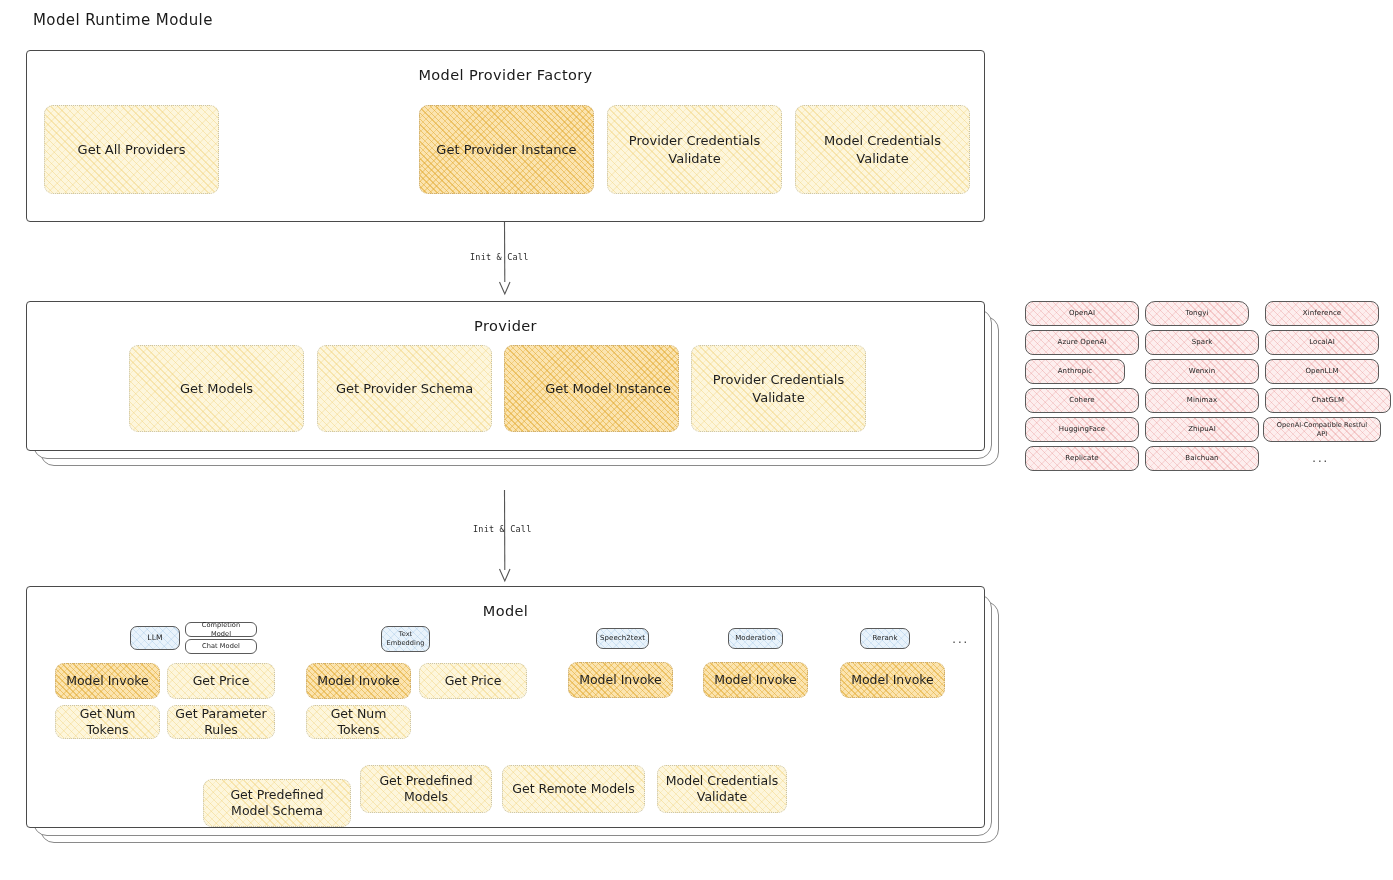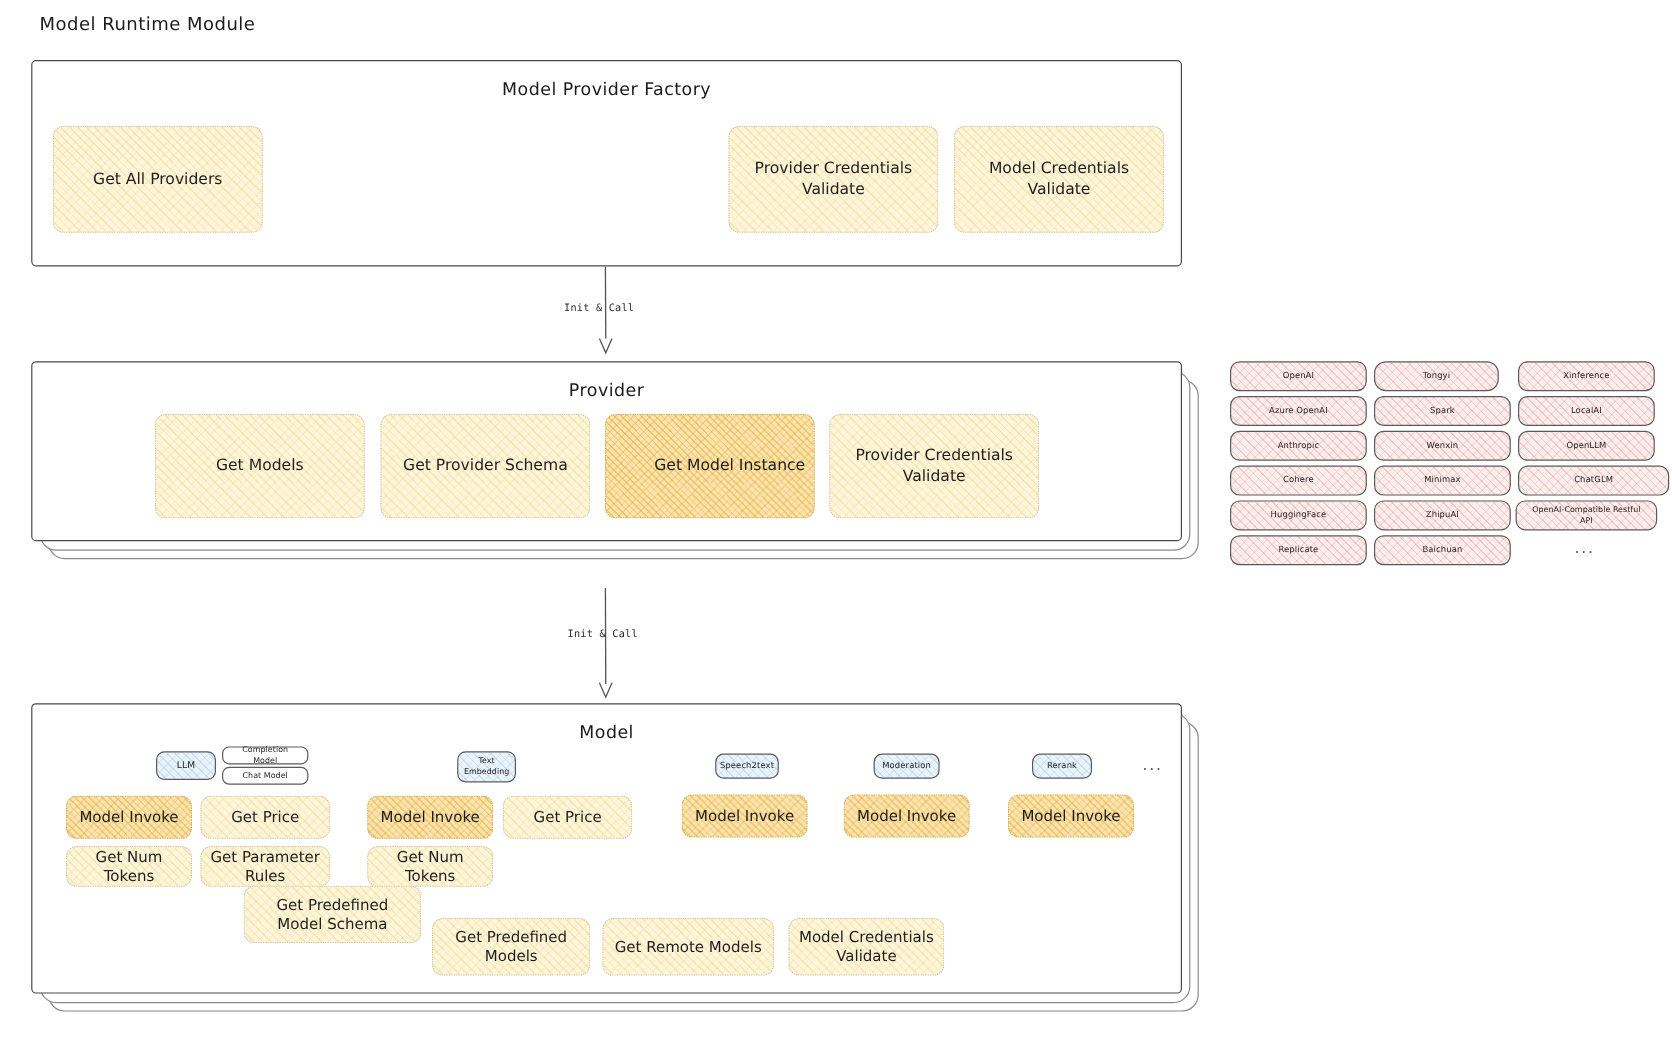--- a/index.html
+++ b/index.html
@@ -138,20 +138,23 @@
 
   <div class="page-title">Model Runtime Module</div>
 
   <div class="panel panel-main" style="left:26px; top:50px; width:959px; height:172px;">
     <div class="panel-title">Model Provider Factory</div>
   </div>
 
   <div class="box fill-cream t13" style="left:44px; top:105px; width:175px; height:89px;">
     <span>Get All Providers</span>
   </div>
+  <div class="box fill-amber t13" style="left:419px; top:105px; width:175px; height:89px;">
+    <span>Get Provider Instance</span>
+  </div>
   <div class="box fill-cream t13" style="left:607px; top:105px; width:175px; height:89px;">
     <span>Provider Credentials Validate</span>
   </div>
   <div class="box fill-cream t13" style="left:795px; top:105px; width:175px; height:89px;">
     <span>Model Credentials Validate</span>
   </div>
 
   <svg class="arrow-wrap" style="left:485px; top:222px;" width="40" height="78" viewBox="0 0 40 78">
     <path d="M19.5 0 L19.8 60" stroke="#555" stroke-width="1.1" fill="none"></path>
     <path d="M14.5 60 L19.8 72 L25 60" stroke="#555" stroke-width="1.1" fill="none"></path>
@@ -176,21 +179,21 @@
   <div class="box fill-cream t13" style="left:691px; top:345px; width:175px; height:87px;">
     <span>Provider Credentials Validate</span>
   </div>
 
   <div class="box fill-rose t7" style="left:1025px; top:301px; width:114px; height:25px;">
       <span>OpenAI</span>
     </div>
   <div class="box fill-rose t7" style="left:1025px; top:330px; width:114px; height:25px;">
       <span>Azure OpenAI</span>
     </div>
-  <div class="box fill-rose t7" style="left:1025px; top:359px; width:114px; height:25px;">
+  <div class="box fill-rose t7" style="left:1025px; top:359px; width:100px; height:25px;">
       <span>Anthropic</span>
     </div>
   <div class="box fill-rose t7" style="left:1025px; top:388px; width:114px; height:25px;">
       <span>Cohere</span>
     </div>
   <div class="box fill-rose t7" style="left:1025px; top:417px; width:114px; height:25px;">
       <span>HuggingFace</span>
     </div>
   <div class="box fill-rose t7" style="left:1025px; top:446px; width:114px; height:25px;">
       <span>Replicate</span>
@@ -296,21 +299,21 @@
 
   <div class="box fill-blue t7" style="left:860px; top:628px; width:50px; height:21px;">
     <span>Rerank</span>
   </div>
   <div class="box fill-amber t12" style="left:840px; top:662px; width:105px; height:36px;">
     <span>Model Invoke</span>
   </div>
 
   <div class="ellipsis" style="left:952px; top:631px;">...</div>
 
-  <div class="box fill-cream t12" style="left:203px; top:738px; width:148px; height:48px;">
+  <div class="box fill-cream t12" style="left:203px; top:779px; width:148px; height:48px;">
     <span>Get Predefined Model Schema</span>
   </div>
   <div class="box fill-cream t12" style="left:360px; top:765px; width:132px; height:48px;">
     <span>Get Predefined Models</span>
   </div>
   <div class="box fill-cream t12" style="left:502px; top:765px; width:143px; height:48px;">
     <span>Get Remote Models</span>
   </div>
   <div class="box fill-cream t12" style="left:657px; top:765px; width:130px; height:48px;">
     <span>Model Credentials Validate</span>

